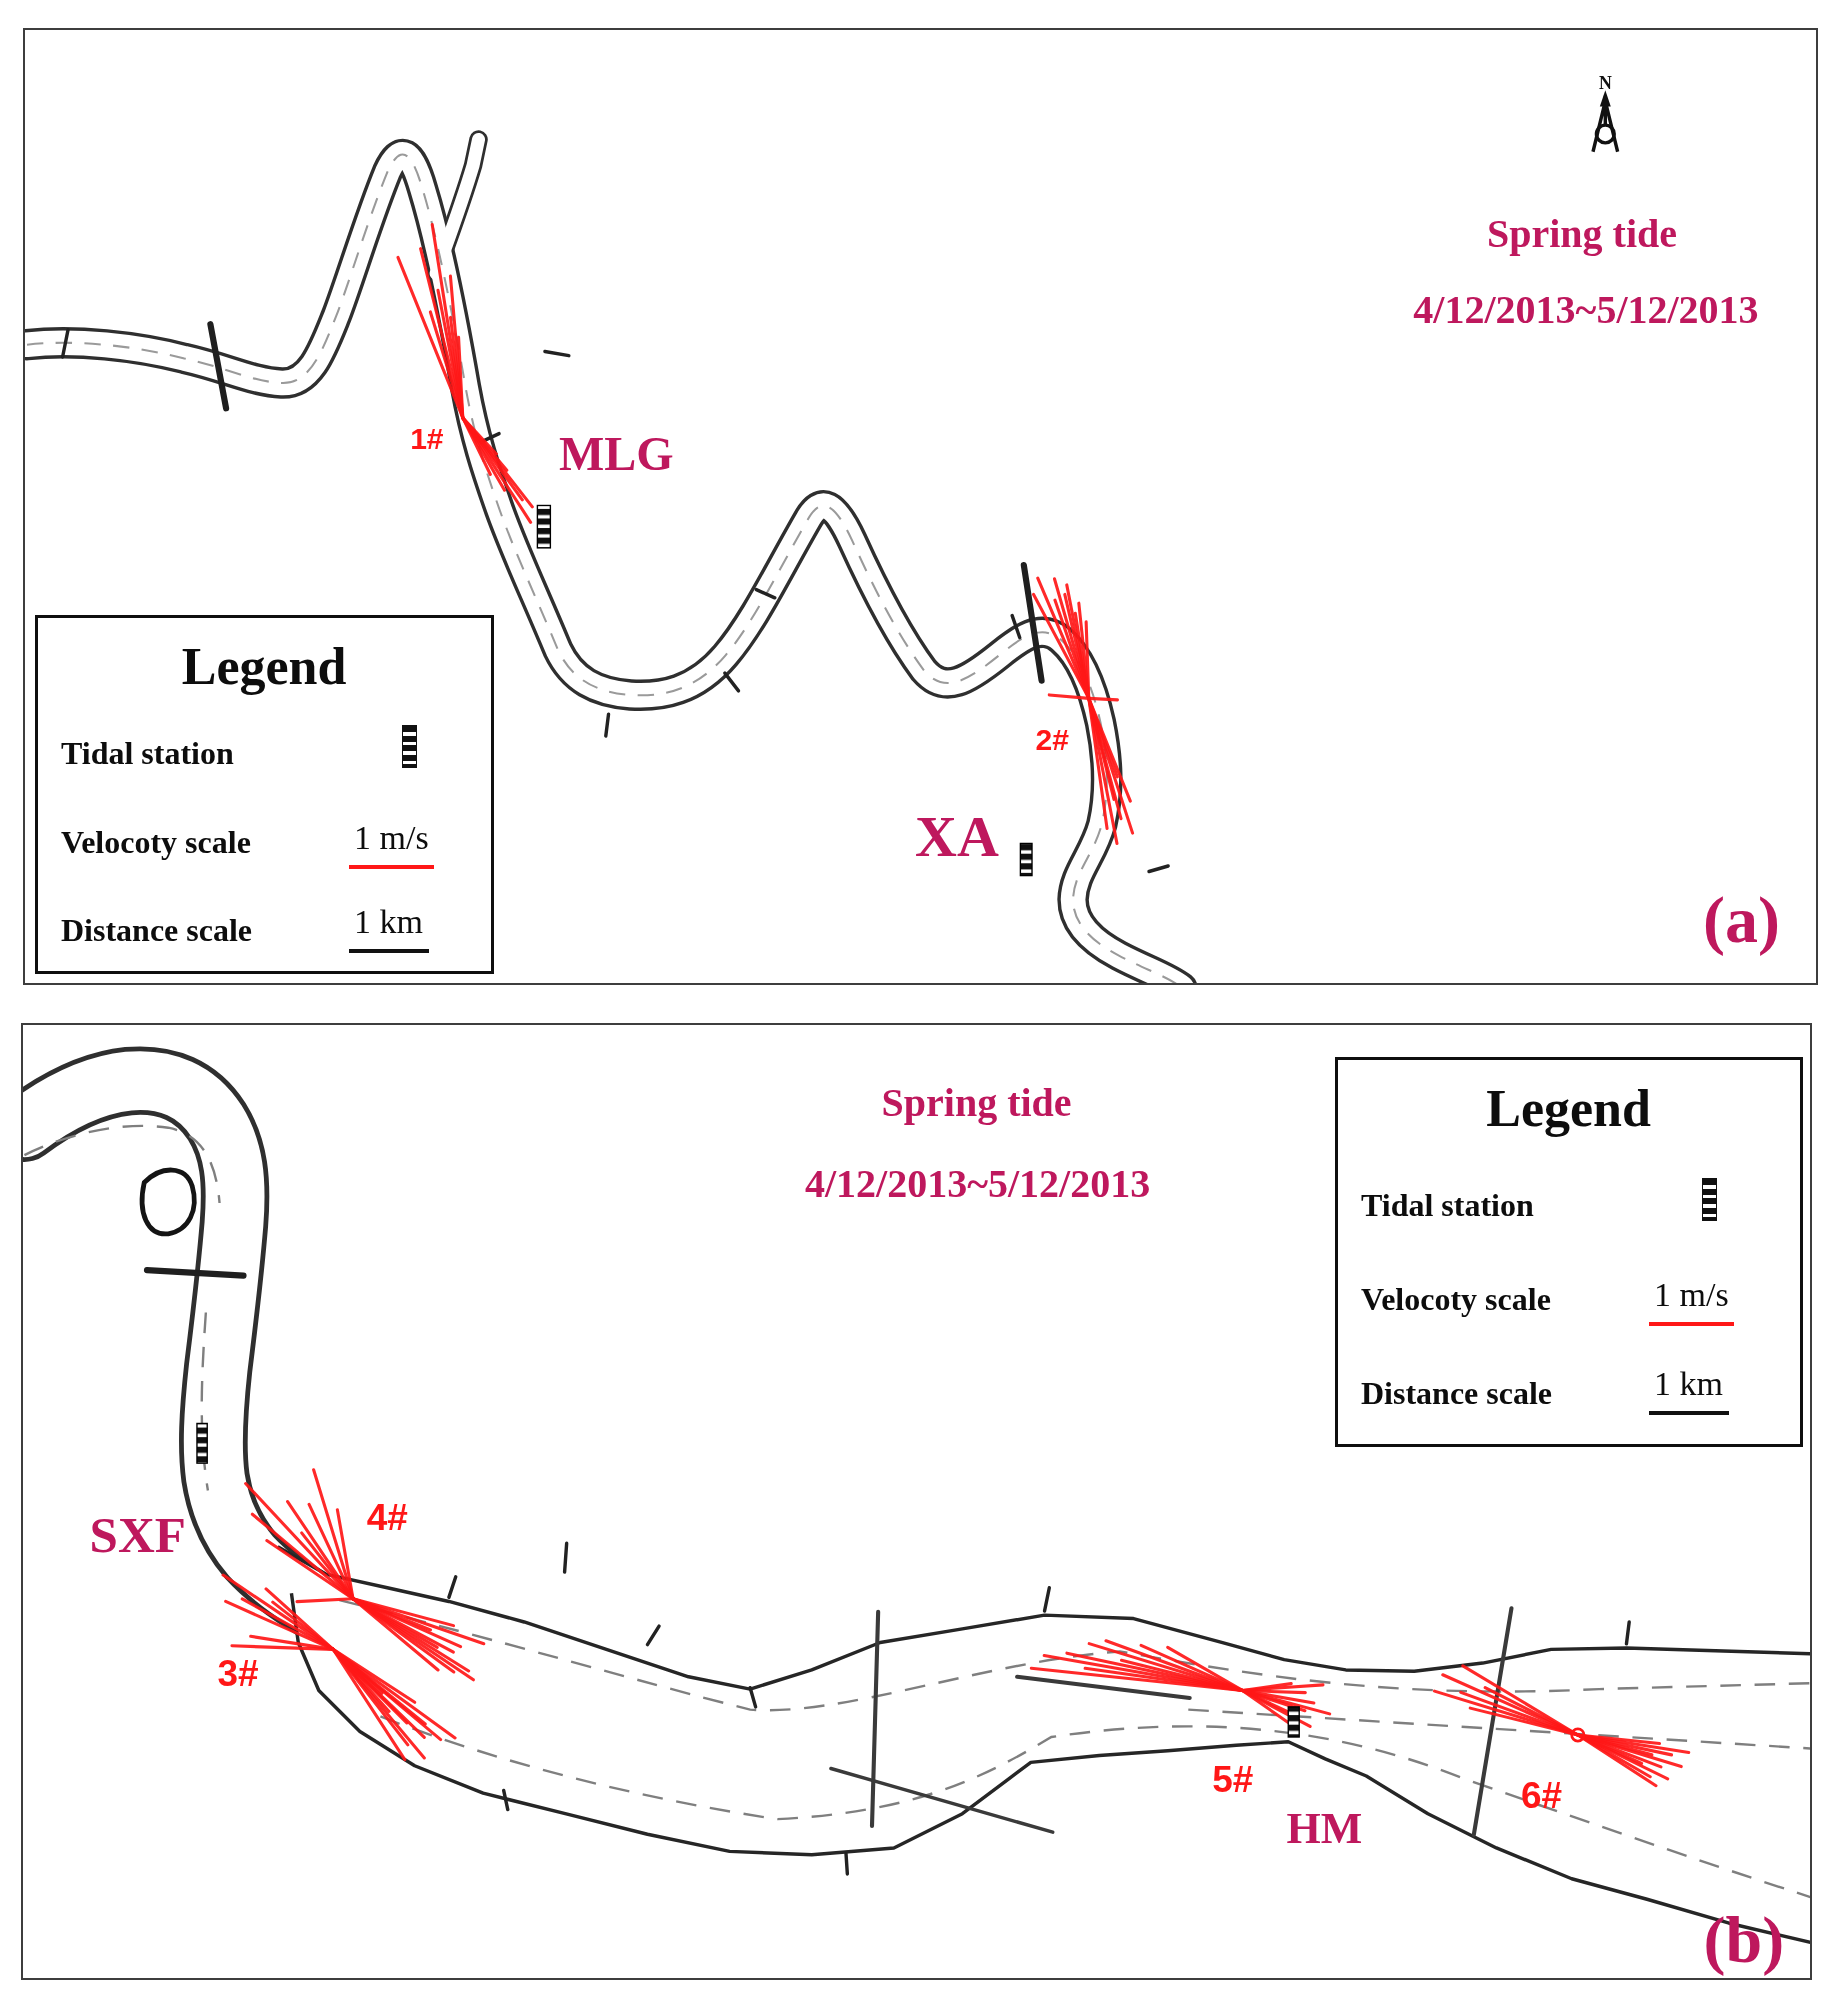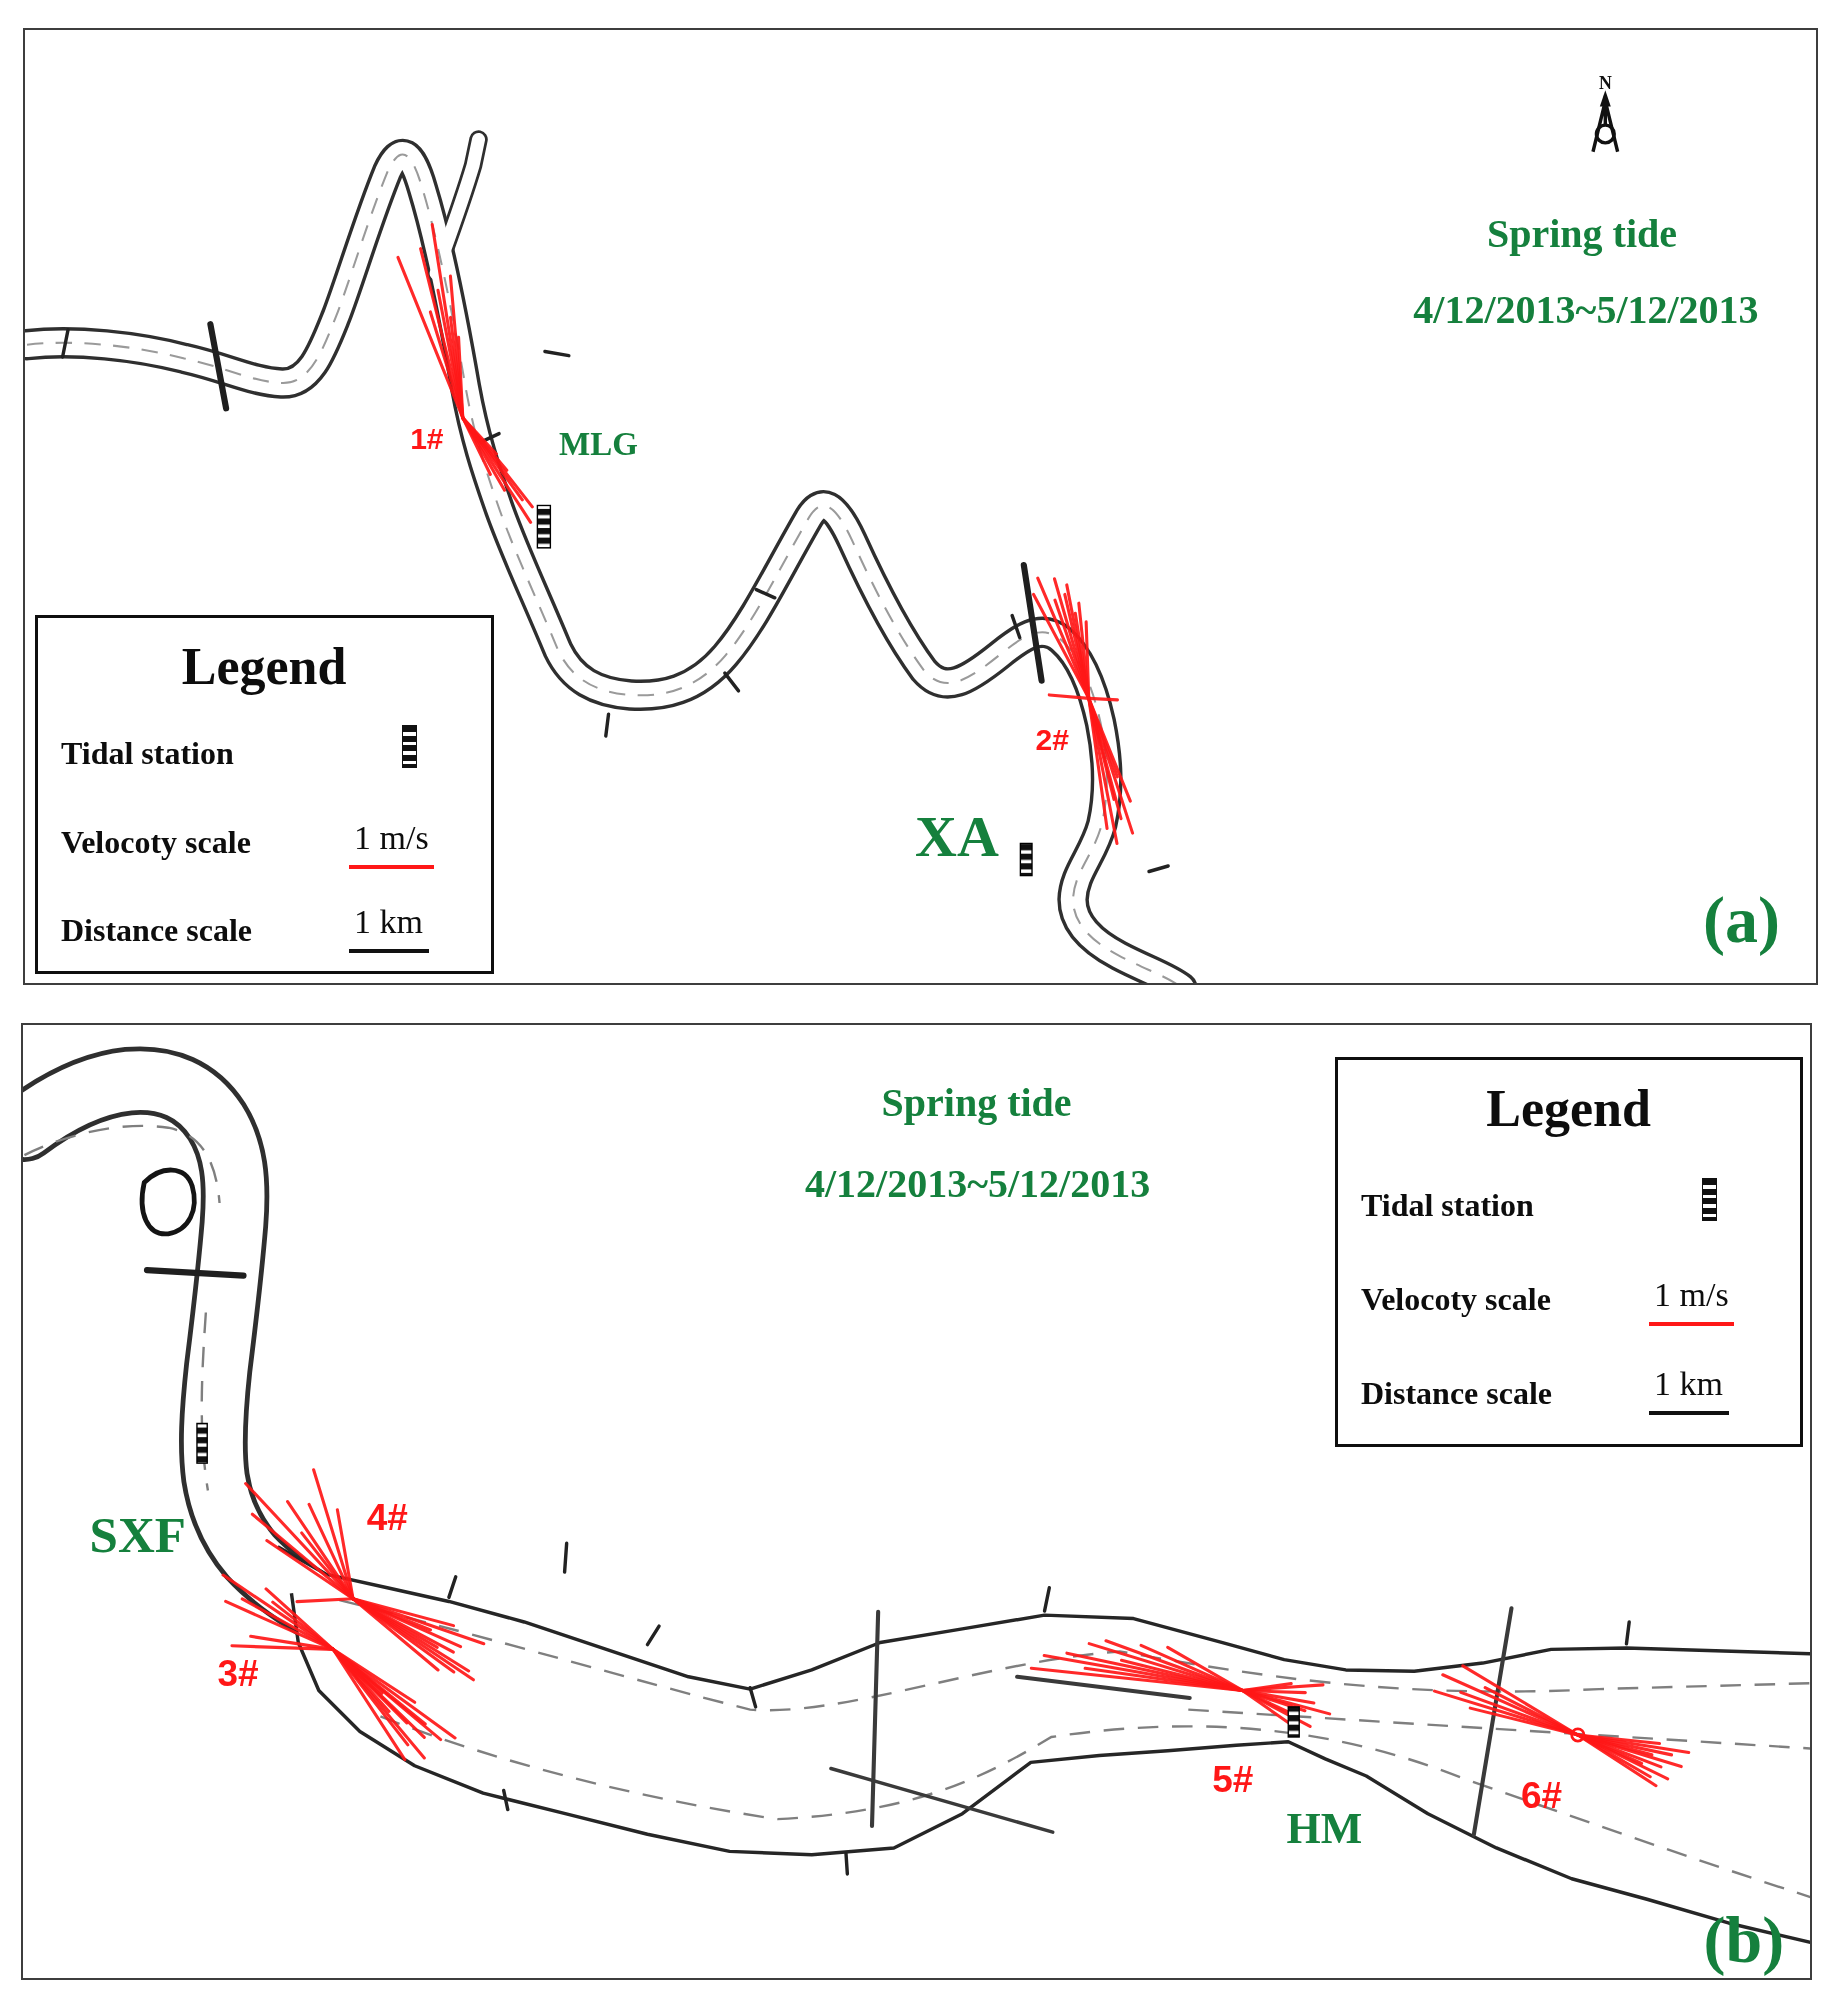--- a/index.html
+++ b/index.html
@@ -18,21 +18,21 @@
   .island{fill:#fff;stroke:#141414;stroke-width:7;}
   .transect{stroke:#1f1f1f;stroke-width:9;stroke-linecap:round;}
   .thinline{stroke:#3a3a3a;stroke-width:5;stroke-linecap:round;}
   .tick{stroke:#222;stroke-width:5;stroke-linecap:round;}
   [data-name^="station-vectors-"] line{stroke:#ff1717;stroke-width:4.5;stroke-linecap:round;opacity:.92;}
   [data-name^="station-vectors-"] circle{fill:none;stroke:#ff1717;stroke-width:4;}
   .station-label{fill:#ff1717;font-family:"Liberation Sans","DejaVu Sans",sans-serif;font-weight:700;}
   svg[data-stations-for="panel_a"] .station-label{font-size:44px;}
   svg[data-stations-for="panel_b"] .station-label{font-size:54px;}
   .tidal-rect{stroke:#000;stroke-width:2;fill:url(#station-stripes);}
-  .maptext{position:absolute;font-weight:700;white-space:nowrap;color:#15803d;}
+  .maptext{position:absolute;font-weight:700;white-space:nowrap;color:#be185d;}
   .centered{transform:translateX(-50%);}
   .panel-tag{font-size:66px;}
   .legend{position:absolute;border:3.4px solid #0f0f0f;background:#fff;box-sizing:border-box;}
   .legend-title{position:absolute;top:19px;left:50%;transform:translateX(-50%);font-size:52px;font-weight:700;}
   .legend-label{position:absolute;left:23.4px;font-size:32px;font-weight:700;white-space:nowrap;}
   .legend-value{position:absolute;left:311px;font-size:34px;font-weight:400;white-space:nowrap;padding:0 5.5px 8.2px 5.5px;}
   .legend-value.red{border-bottom:4.1px solid #ff1717;}
   .legend-value.black{border-bottom:4.1px solid #111;}
   .legend-symbol{position:absolute;left:364px;width:13.7px;height:41px;
       background:repeating-linear-gradient(180deg,#111 0 6.2px,#fff 6.2px 9.6px);border:1.4px solid #111;}
@@ -136,21 +136,21 @@
         <line x1="1552" y1="977" x2="1494.2" y2="971.9"></line>
         <line x1="1552" y1="977" x2="1593.9" y2="979.2"></line>
       </g>
       <text x="1474" y="1052" class="station-label" data-name="station-label-2#">2#</text>
       <rect x="746" y="695" width="19" height="62" class="tidal-rect" data-name="tidal-station-symbol-MLG"></rect>
       <rect x="1452" y="1189" width="17" height="47" class="tidal-rect" data-name="tidal-station-symbol-XA"></rect>
     </svg>
 
   <div class="maptext centered" style="left:1557px;top:180px;font-size:40px" data-name="panel-a-title">Spring tide</div>
   <div class="maptext centered" style="left:1561px;top:256px;font-size:40px" data-name="panel-a-dates">4/12/2013~5/12/2013</div>
-  <div class="maptext" style="left:534px;top:396px;font-size:33px" data-name="place-label-mlg">MLG</div>
+  <div class="maptext" style="left:534px;top:396px;font-size:48px" data-name="place-label-mlg">MLG</div>
   <div class="maptext" style="left:890px;top:773px;font-size:58px" data-name="place-label-xa">XA</div>
   <div class="maptext panel-tag" style="left:1678px;top:852px" data-name="panel-a-tag">(a)</div>
 
   <div class="legend" style="left:9.6px;top:585px;width:459px;height:359px" data-name="legend-box-a">
     <div class="legend-title" data-name="legend-title">Legend</div>
     <div class="legend-label" style="top:117px" data-name="legend-tidal-label">Tidal station</div>
     <div class="legend-symbol" style="top:107px" data-name="tidal-station-legend-icon"></div>
     <div class="legend-label" style="top:206px" data-name="legend-velocity-label">Velocoty scale</div>
     <div class="legend-value red" style="top:201px" data-name="legend-velocity-value">1 m/s</div>
     <div class="legend-label" style="top:294px" data-name="legend-distance-label">Distance scale</div>

